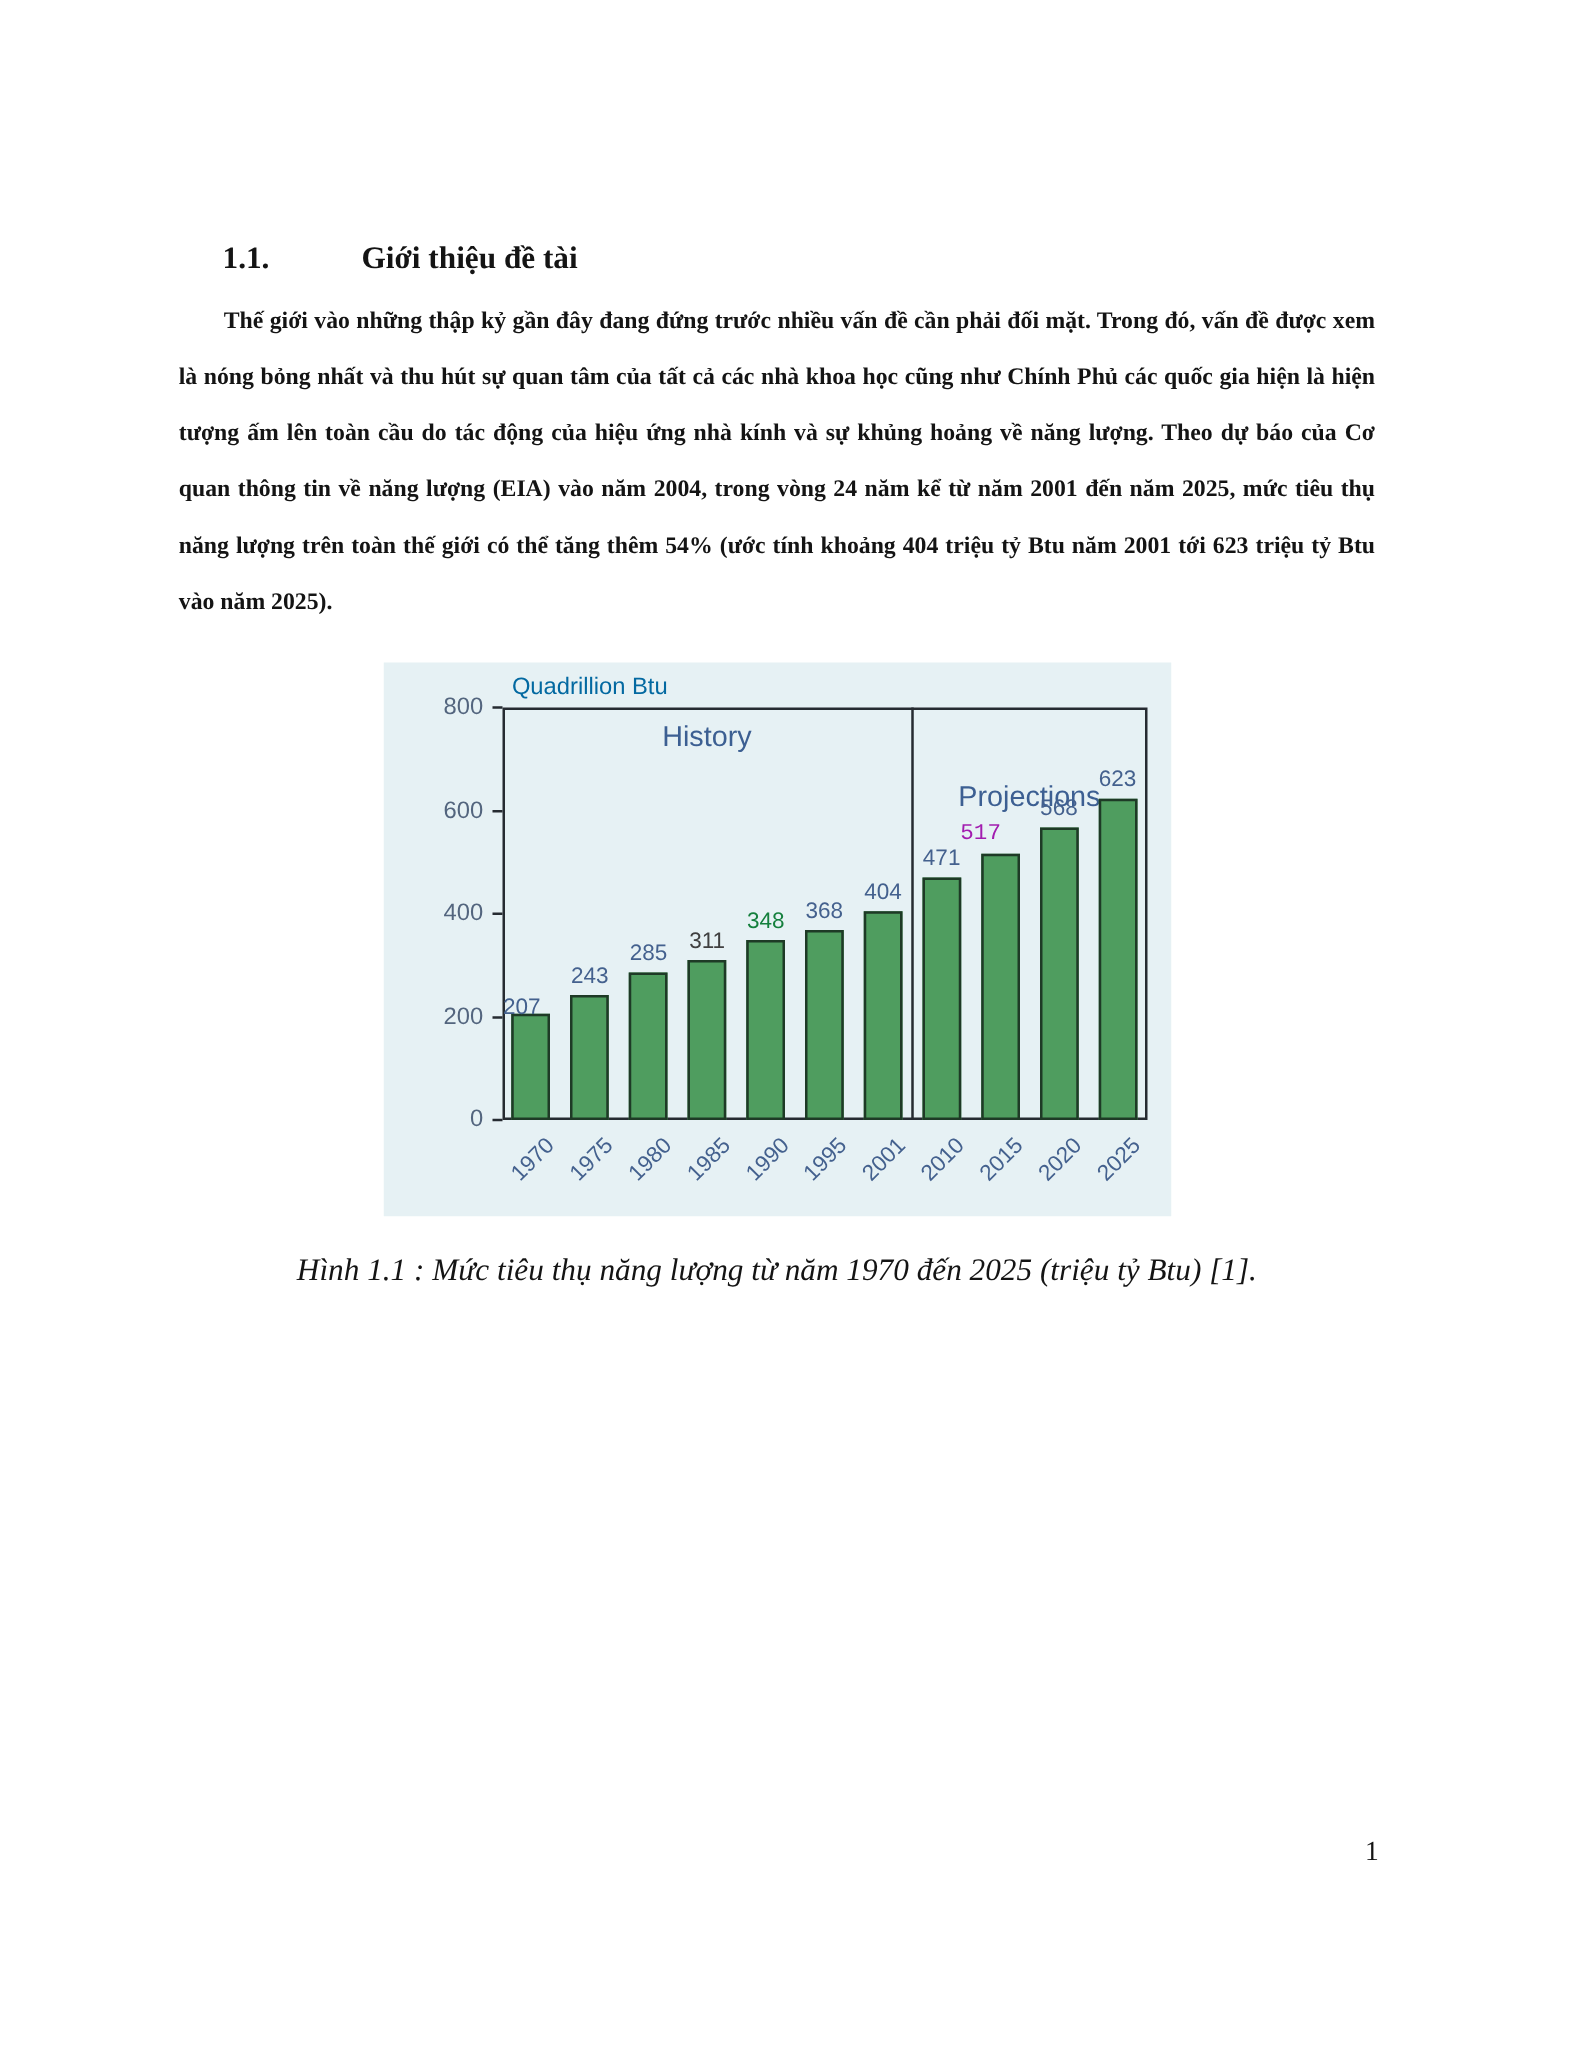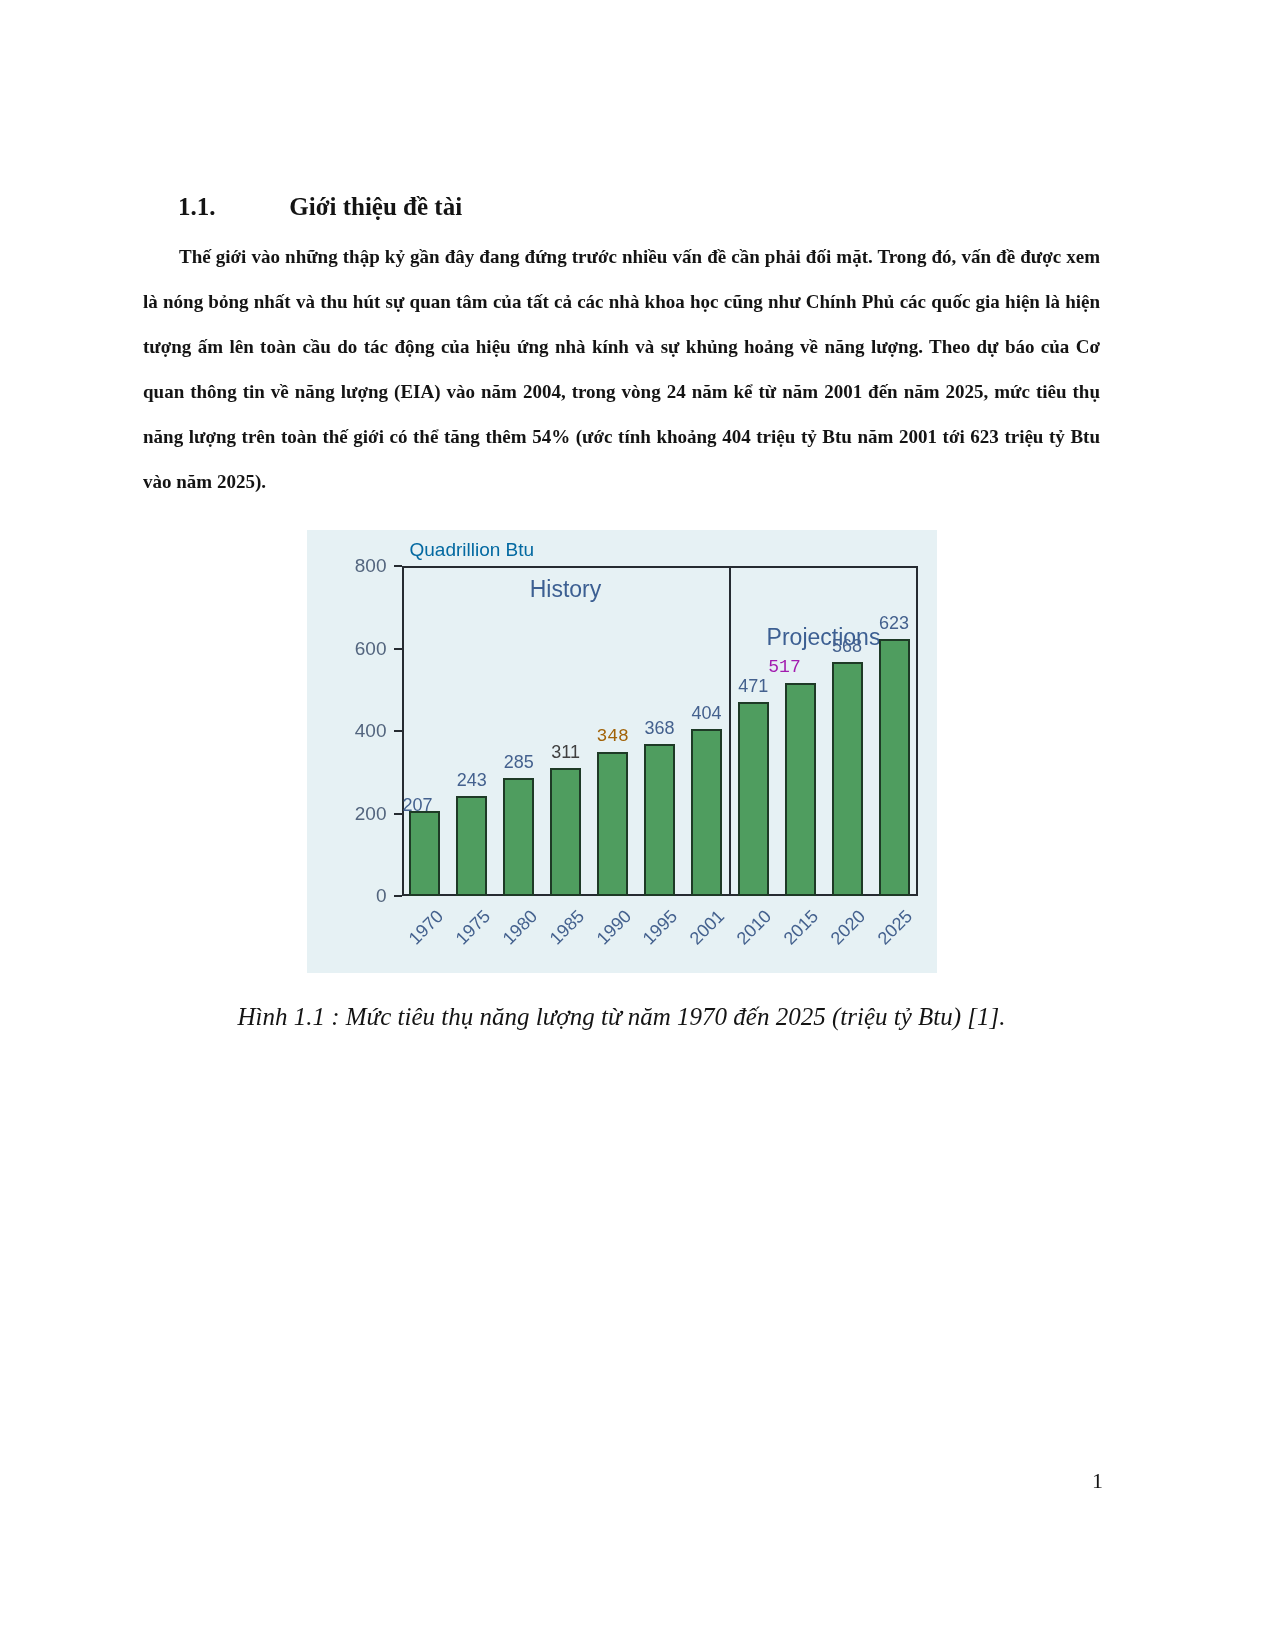--- a/index.html
+++ b/index.html
@@ -81,21 +81,21 @@
         <div class="bar" style="left: 149.864px; top: 266px; width: 31px; height: 100px; background: rgb(79, 157, 95); border-color: rgb(30, 58, 38);"></div>
         <div class="bar-value" style="left: 135.364px; top: 240px; color: rgb(68, 97, 142);">243</div>
         <div class="xlabel" style="right: 456.636px; top: 376px; color: rgb(68, 97, 142);">1975</div>
         <div class="bar" style="left: 196.773px; top: 248px; width: 31px; height: 118px; background: rgb(79, 157, 95); border-color: rgb(30, 58, 38);"></div>
         <div class="bar-value" style="left: 182.273px; top: 222px; color: rgb(68, 97, 142);">285</div>
         <div class="xlabel" style="right: 409.727px; top: 376px; color: rgb(68, 97, 142);">1980</div>
         <div class="bar" style="left: 243.682px; top: 238px; width: 31px; height: 128px; background: rgb(79, 157, 95); border-color: rgb(30, 58, 38);"></div>
         <div class="bar-value" style="left: 229.182px; top: 212px; color: #404040;">311</div>
         <div class="xlabel" style="right: 362.818px; top: 376px; color: rgb(68, 97, 142);">1985</div>
         <div class="bar" style="left: 290.591px; top: 222px; width: 31px; height: 144px; background: rgb(79, 157, 95); border-color: rgb(30, 58, 38);"></div>
-        <div class="bar-value" style="left: 276.091px; top: 196px; color: #a16207; font-family: Liberation Mono, monospace;">348</div>
+        <div class="bar-value" style="left: 276.091px; top: 196px; color: #15803d;">348</div>
         <div class="xlabel" style="right: 315.909px; top: 376px; color: rgb(68, 97, 142);">1990</div>
         <div class="bar" style="left: 337.5px; top: 214px; width: 31px; height: 152px; background: rgb(79, 157, 95); border-color: rgb(30, 58, 38);"></div>
         <div class="bar-value" style="left: 323px; top: 188px; color: rgb(68, 97, 142);">368</div>
         <div class="xlabel" style="right: 269px; top: 376px; color: rgb(68, 97, 142);">1995</div>
         <div class="bar" style="left: 384.409px; top: 199px; width: 31px; height: 167px; background: rgb(79, 157, 95); border-color: rgb(30, 58, 38);"></div>
         <div class="bar-value" style="left: 369.909px; top: 173px; color: rgb(68, 97, 142);">404</div>
         <div class="xlabel" style="right: 222.091px; top: 376px; color: rgb(68, 97, 142);">2001</div>
         <div class="bar" style="left: 431.318px; top: 172px; width: 31px; height: 194px; background: rgb(79, 157, 95); border-color: rgb(30, 58, 38);"></div>
         <div class="bar-value" style="left: 416.818px; top: 146px; color: rgb(68, 97, 142);">471</div>
         <div class="xlabel" style="right: 175.182px; top: 376px; color: rgb(68, 97, 142);">2010</div>

